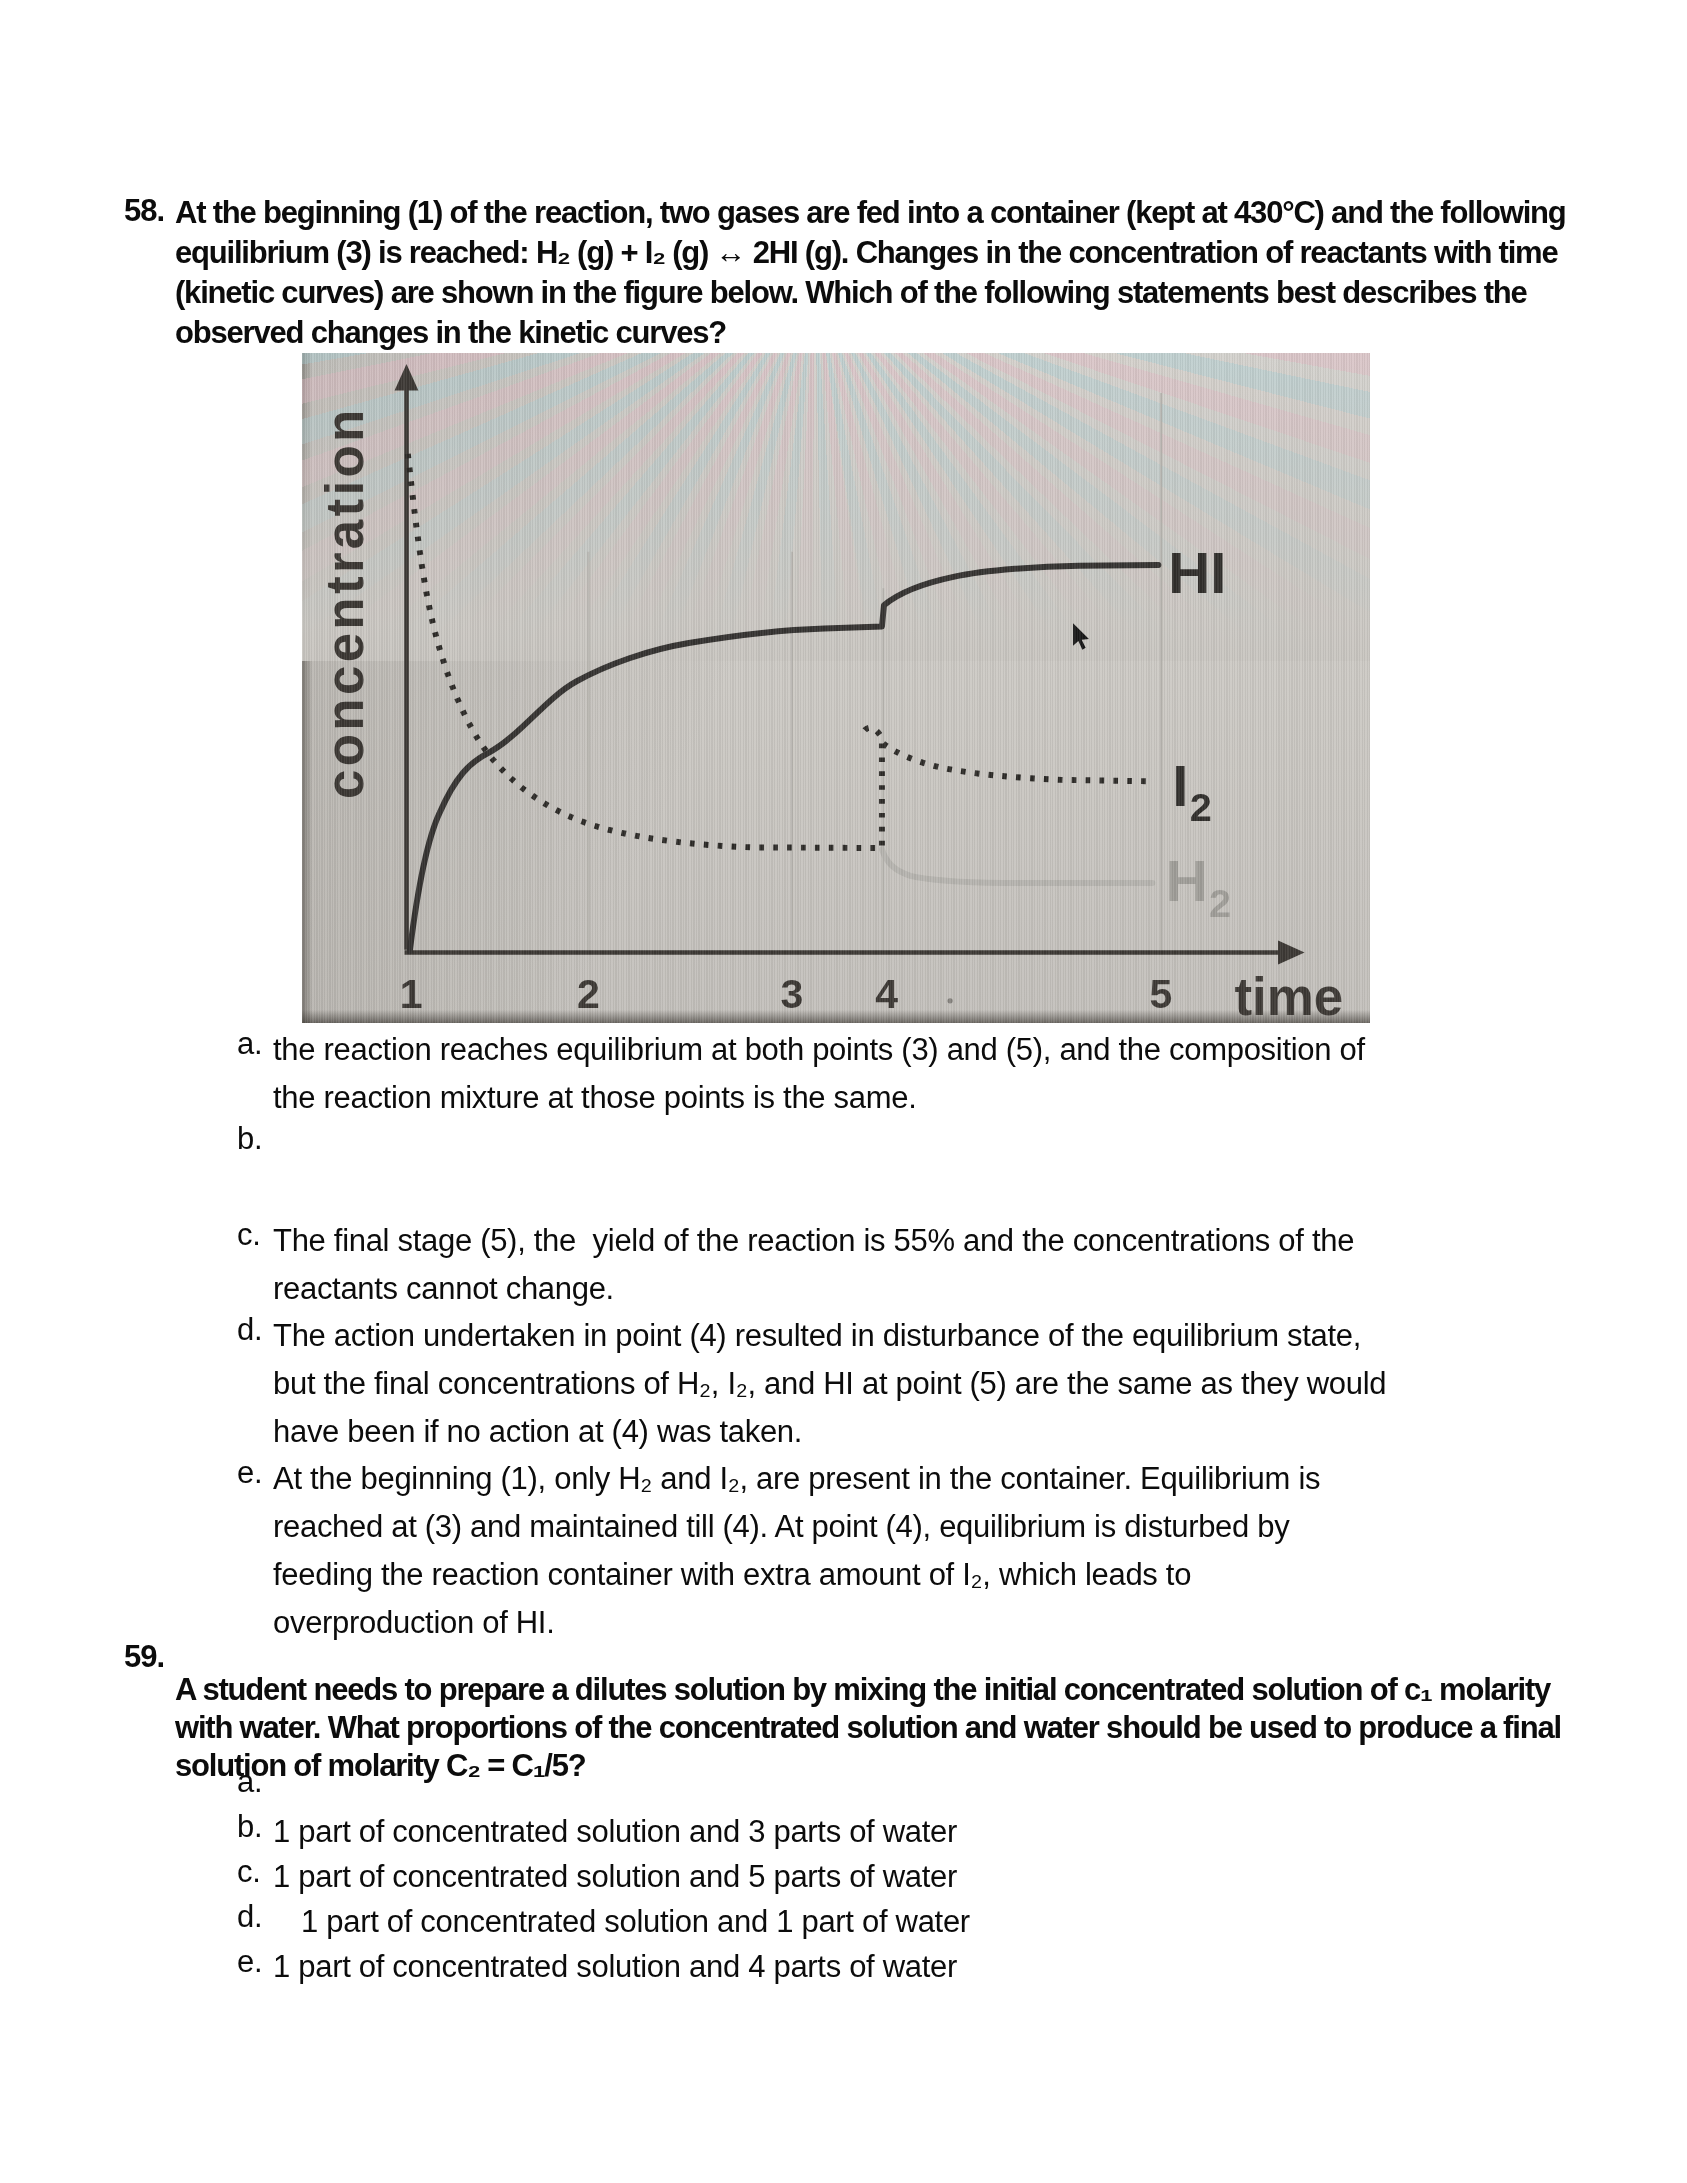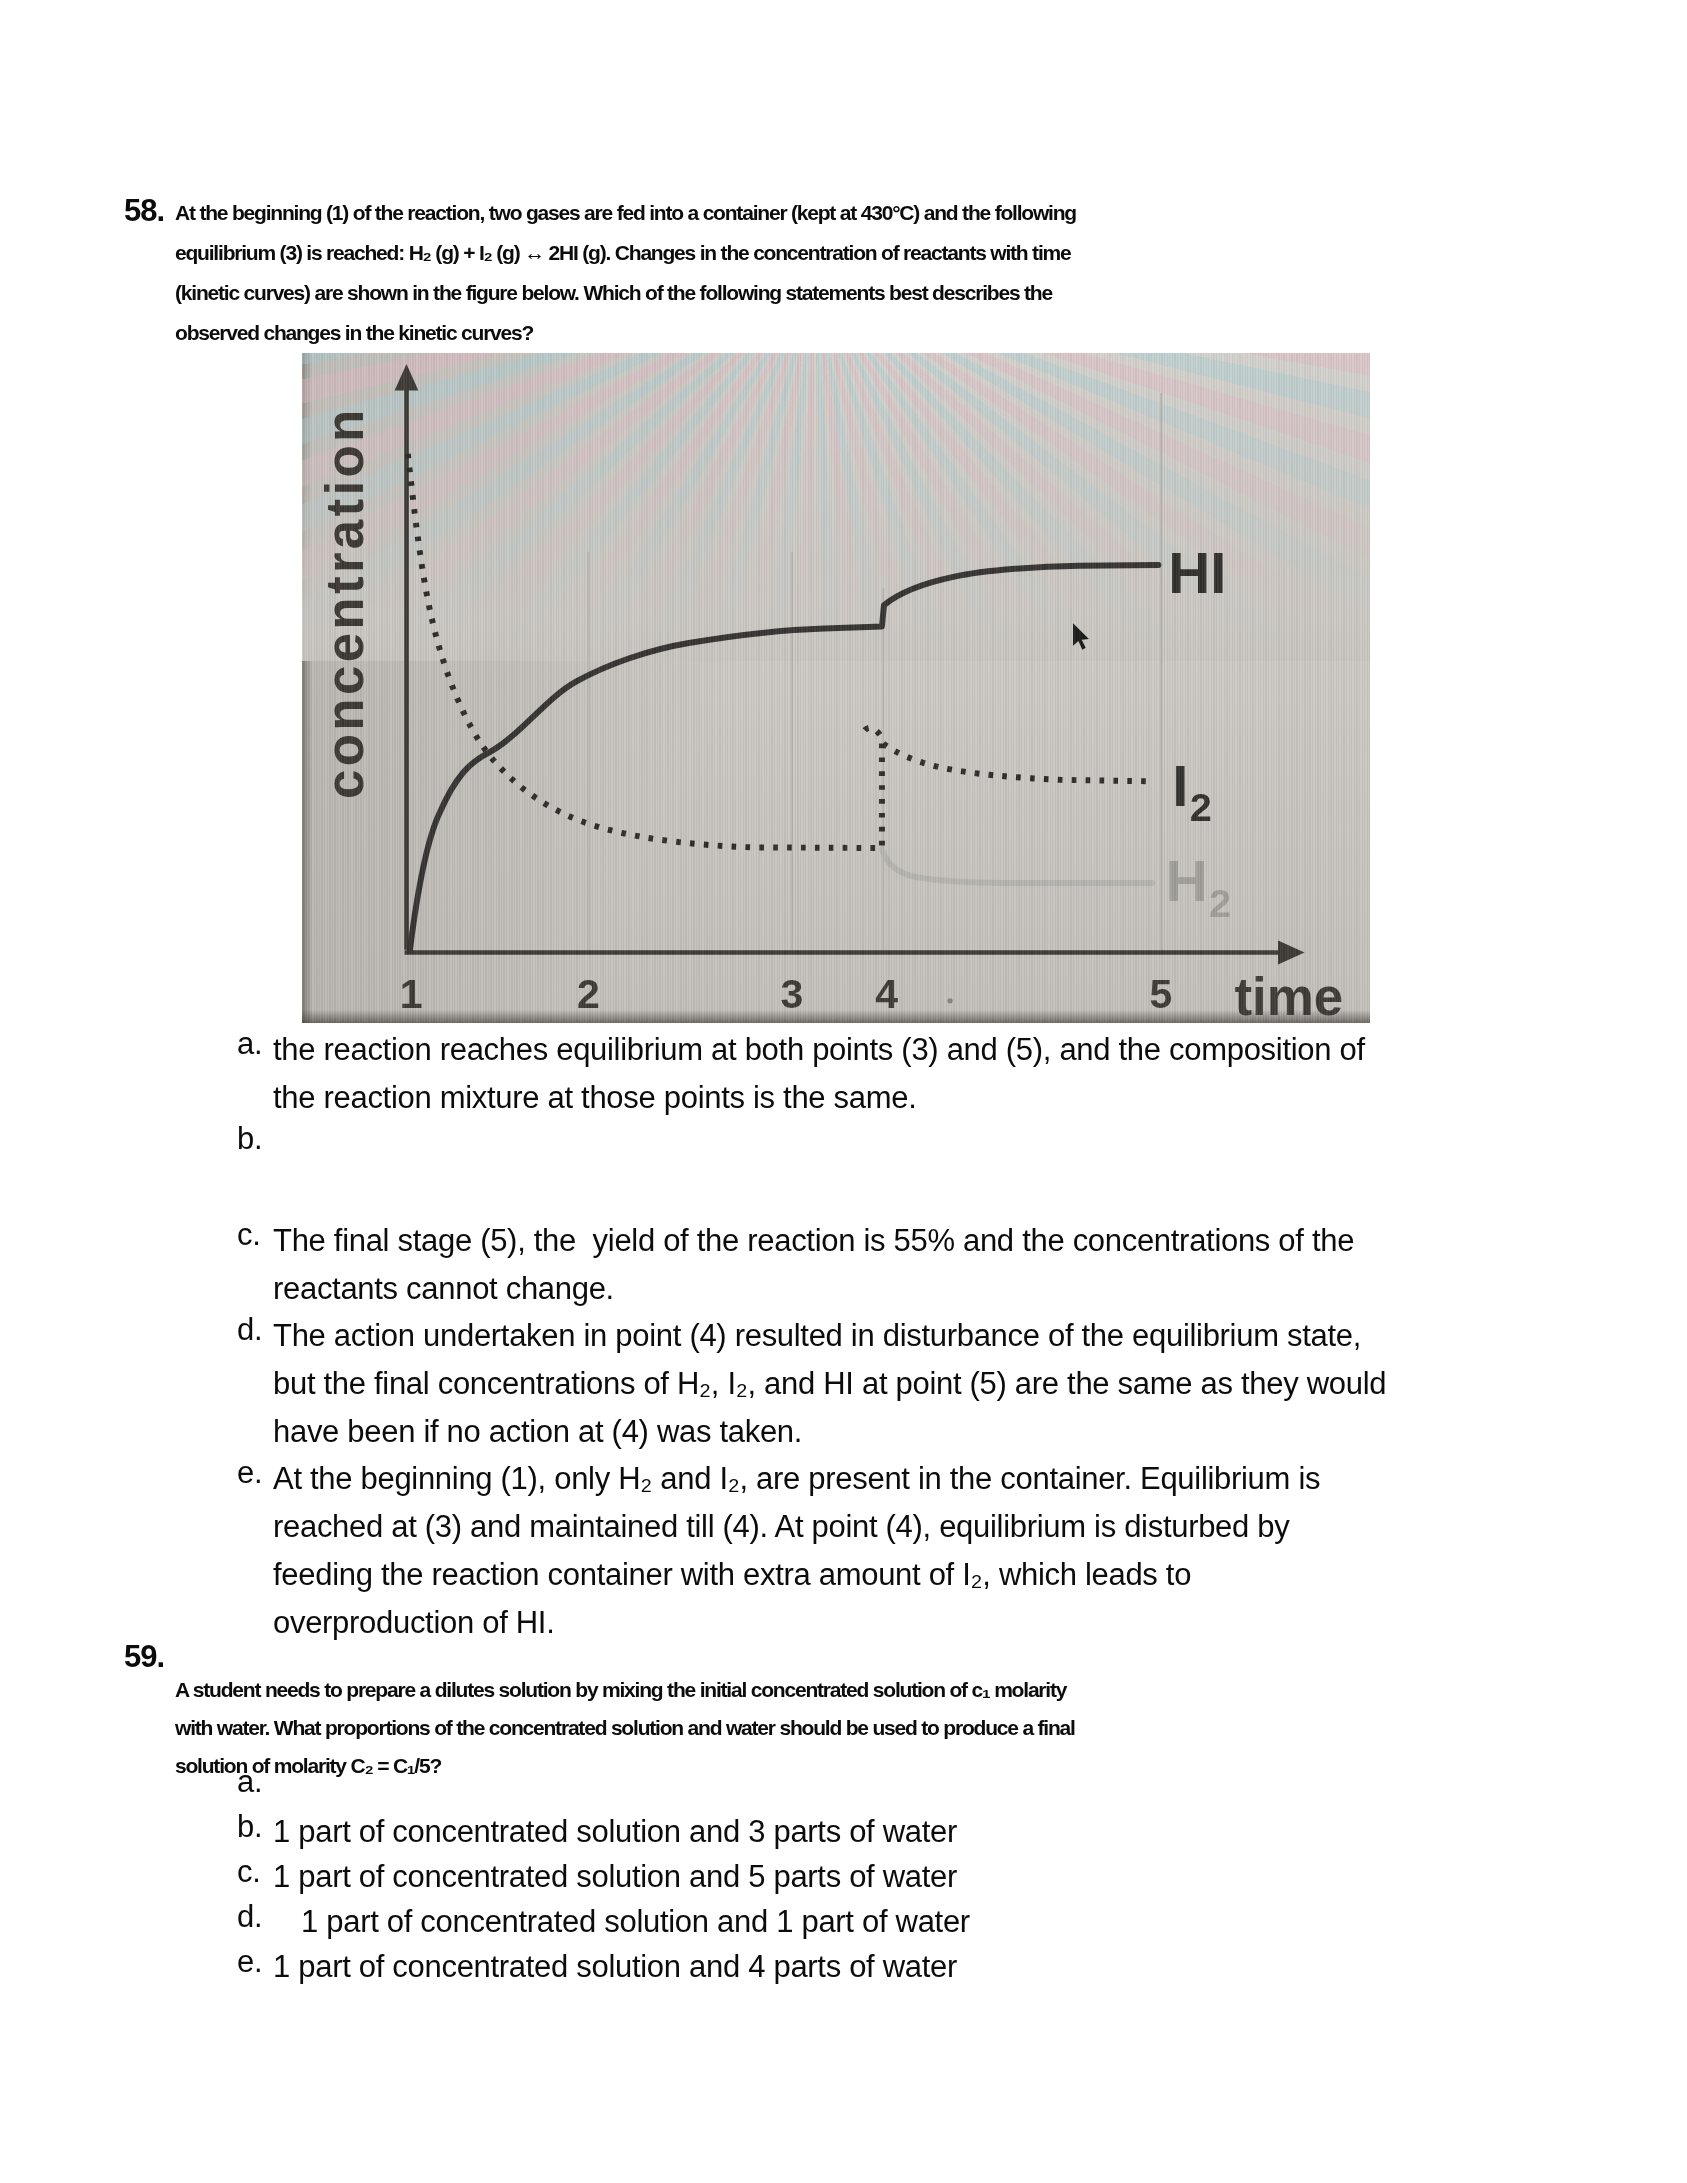--- a/index.html
+++ b/index.html
@@ -2,21 +2,21 @@
 <html style="font-size:10.6px"><head>
 <meta charset="utf-8">
 <style>
   html,body{margin:0;padding:0;background:#888;}
   .page{
     position:relative;width:1687px;height:2183px;background:#ffffff;
     font-family:"Liberation Sans","DejaVu Sans",sans-serif;color:#0c0c0c;overflow:hidden;
   }
   .abs{position:absolute;}
   .qnum{font-weight:700;font-size:31px;letter-spacing:-1px;}
-  .qtext{font-weight:700;font-size:21px;letter-spacing:-1.2px;white-space:pre;}
+  .qtext{font-weight:700;font-size:31px;letter-spacing:-1.2px;white-space:pre;}
   .lh61{line-height:40px;}
   .lh58{line-height:38px;}
   .optletter{font-size:31px;letter-spacing:-0.3px;}
   .optlines{font-size:31px;letter-spacing:-0.3px;white-space:pre;}
   .lh72{line-height:48px;}
   .lh68{line-height:45px;}
 
   
   .figure{
     left:302px;top:353px;width:1068px;height:670px;

